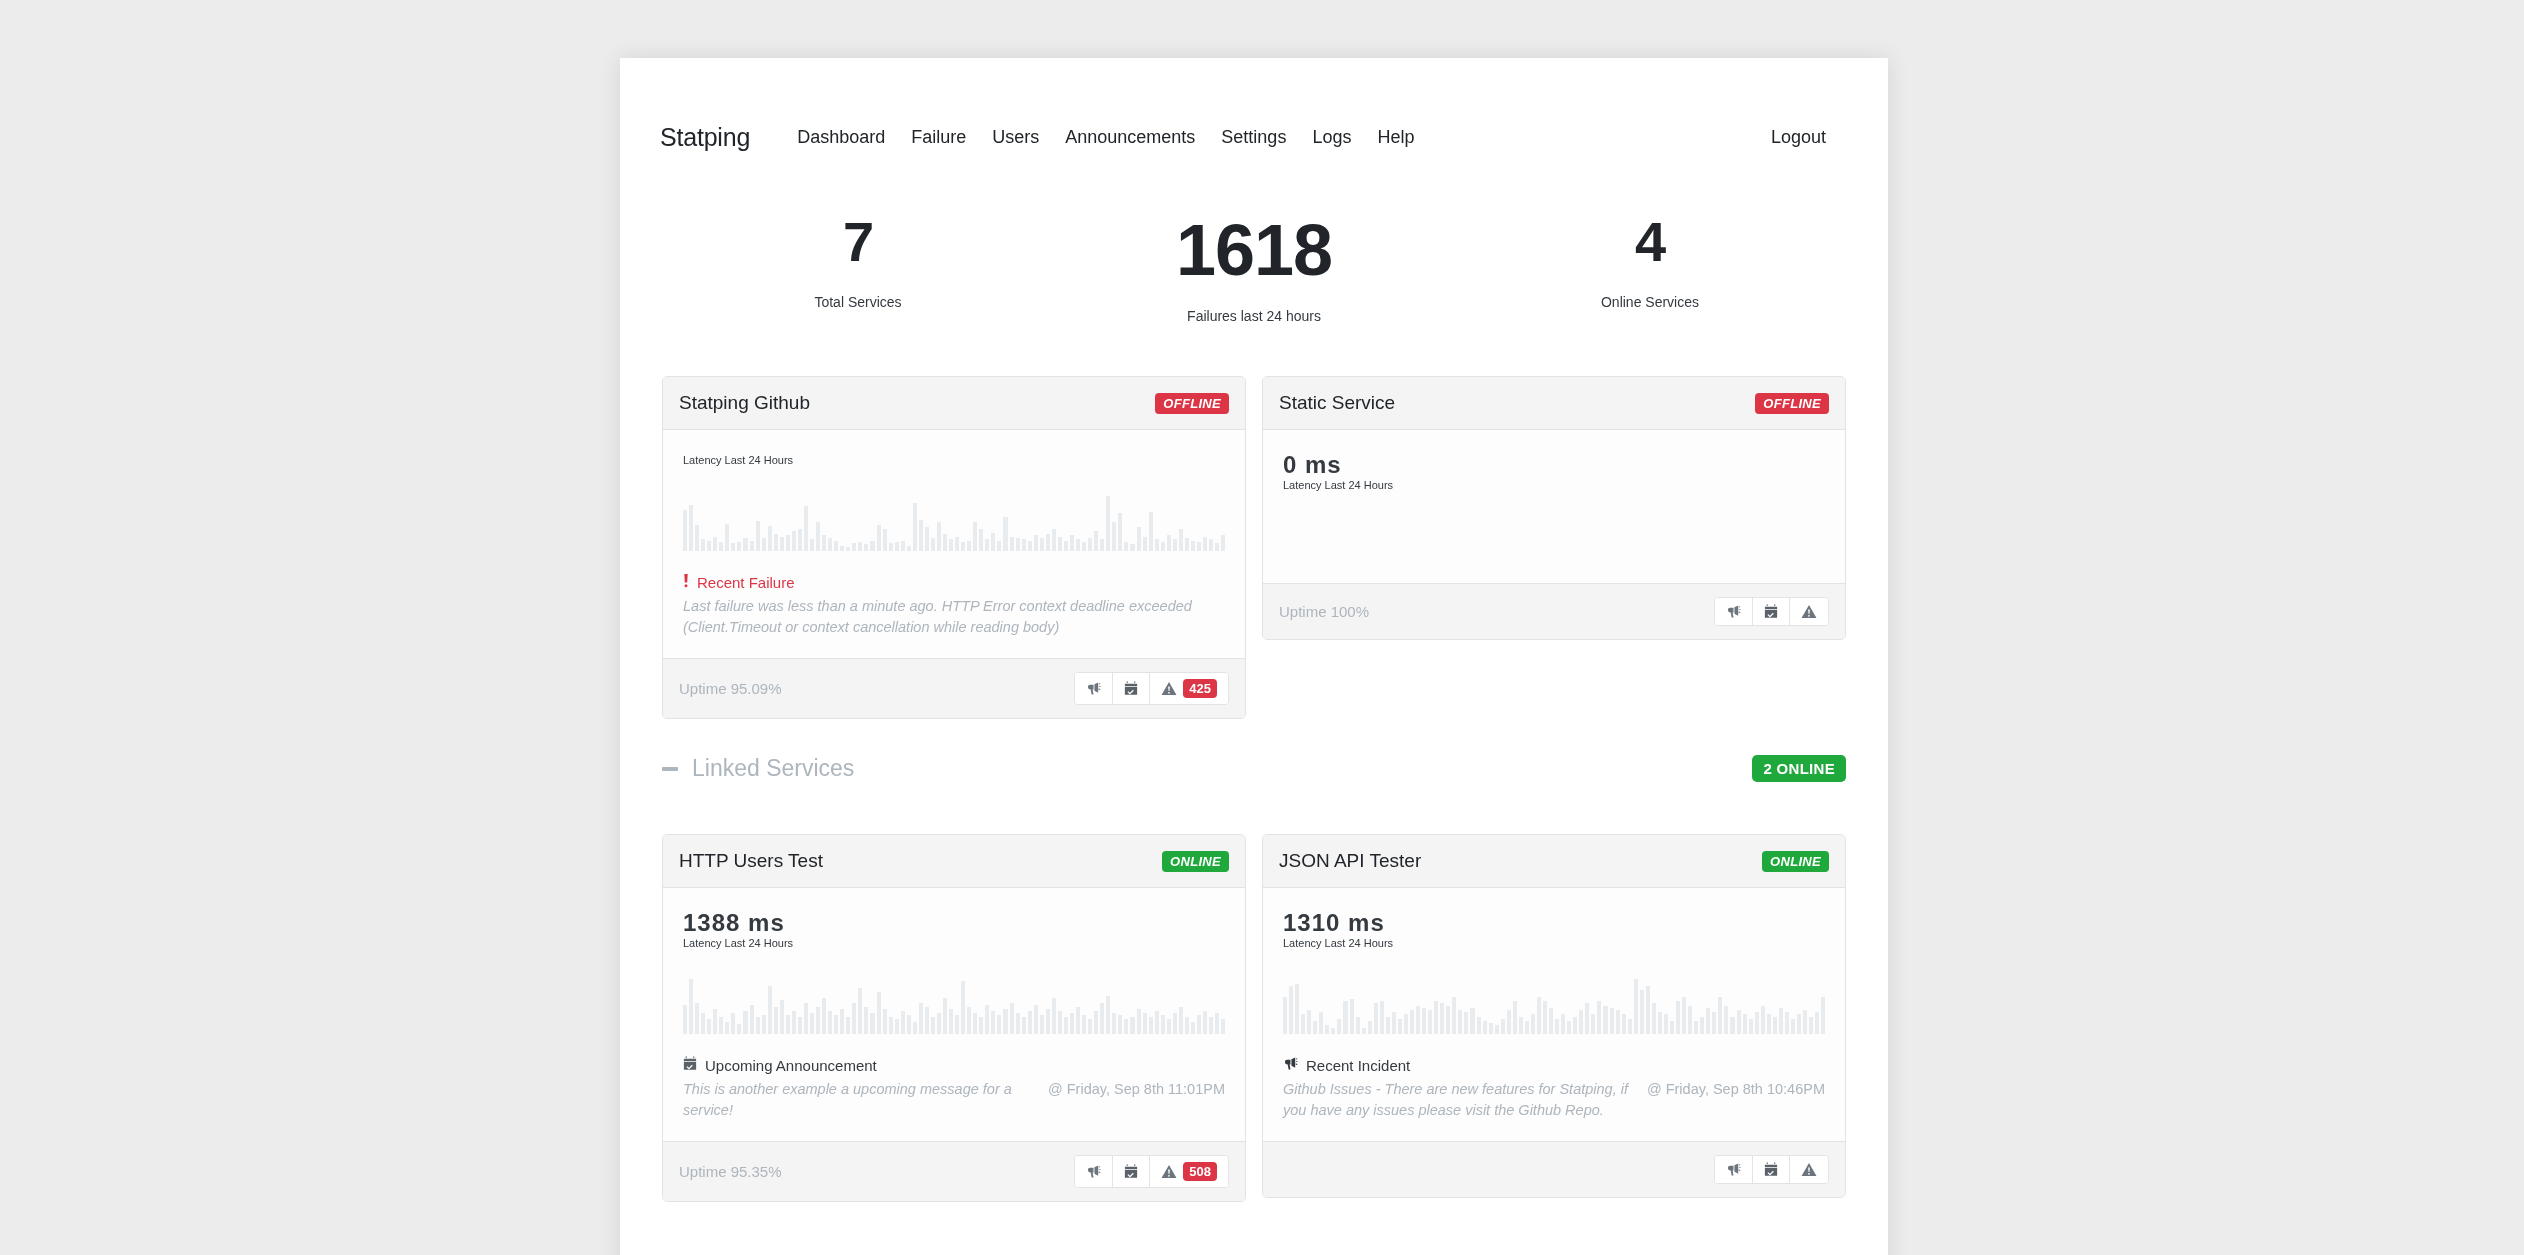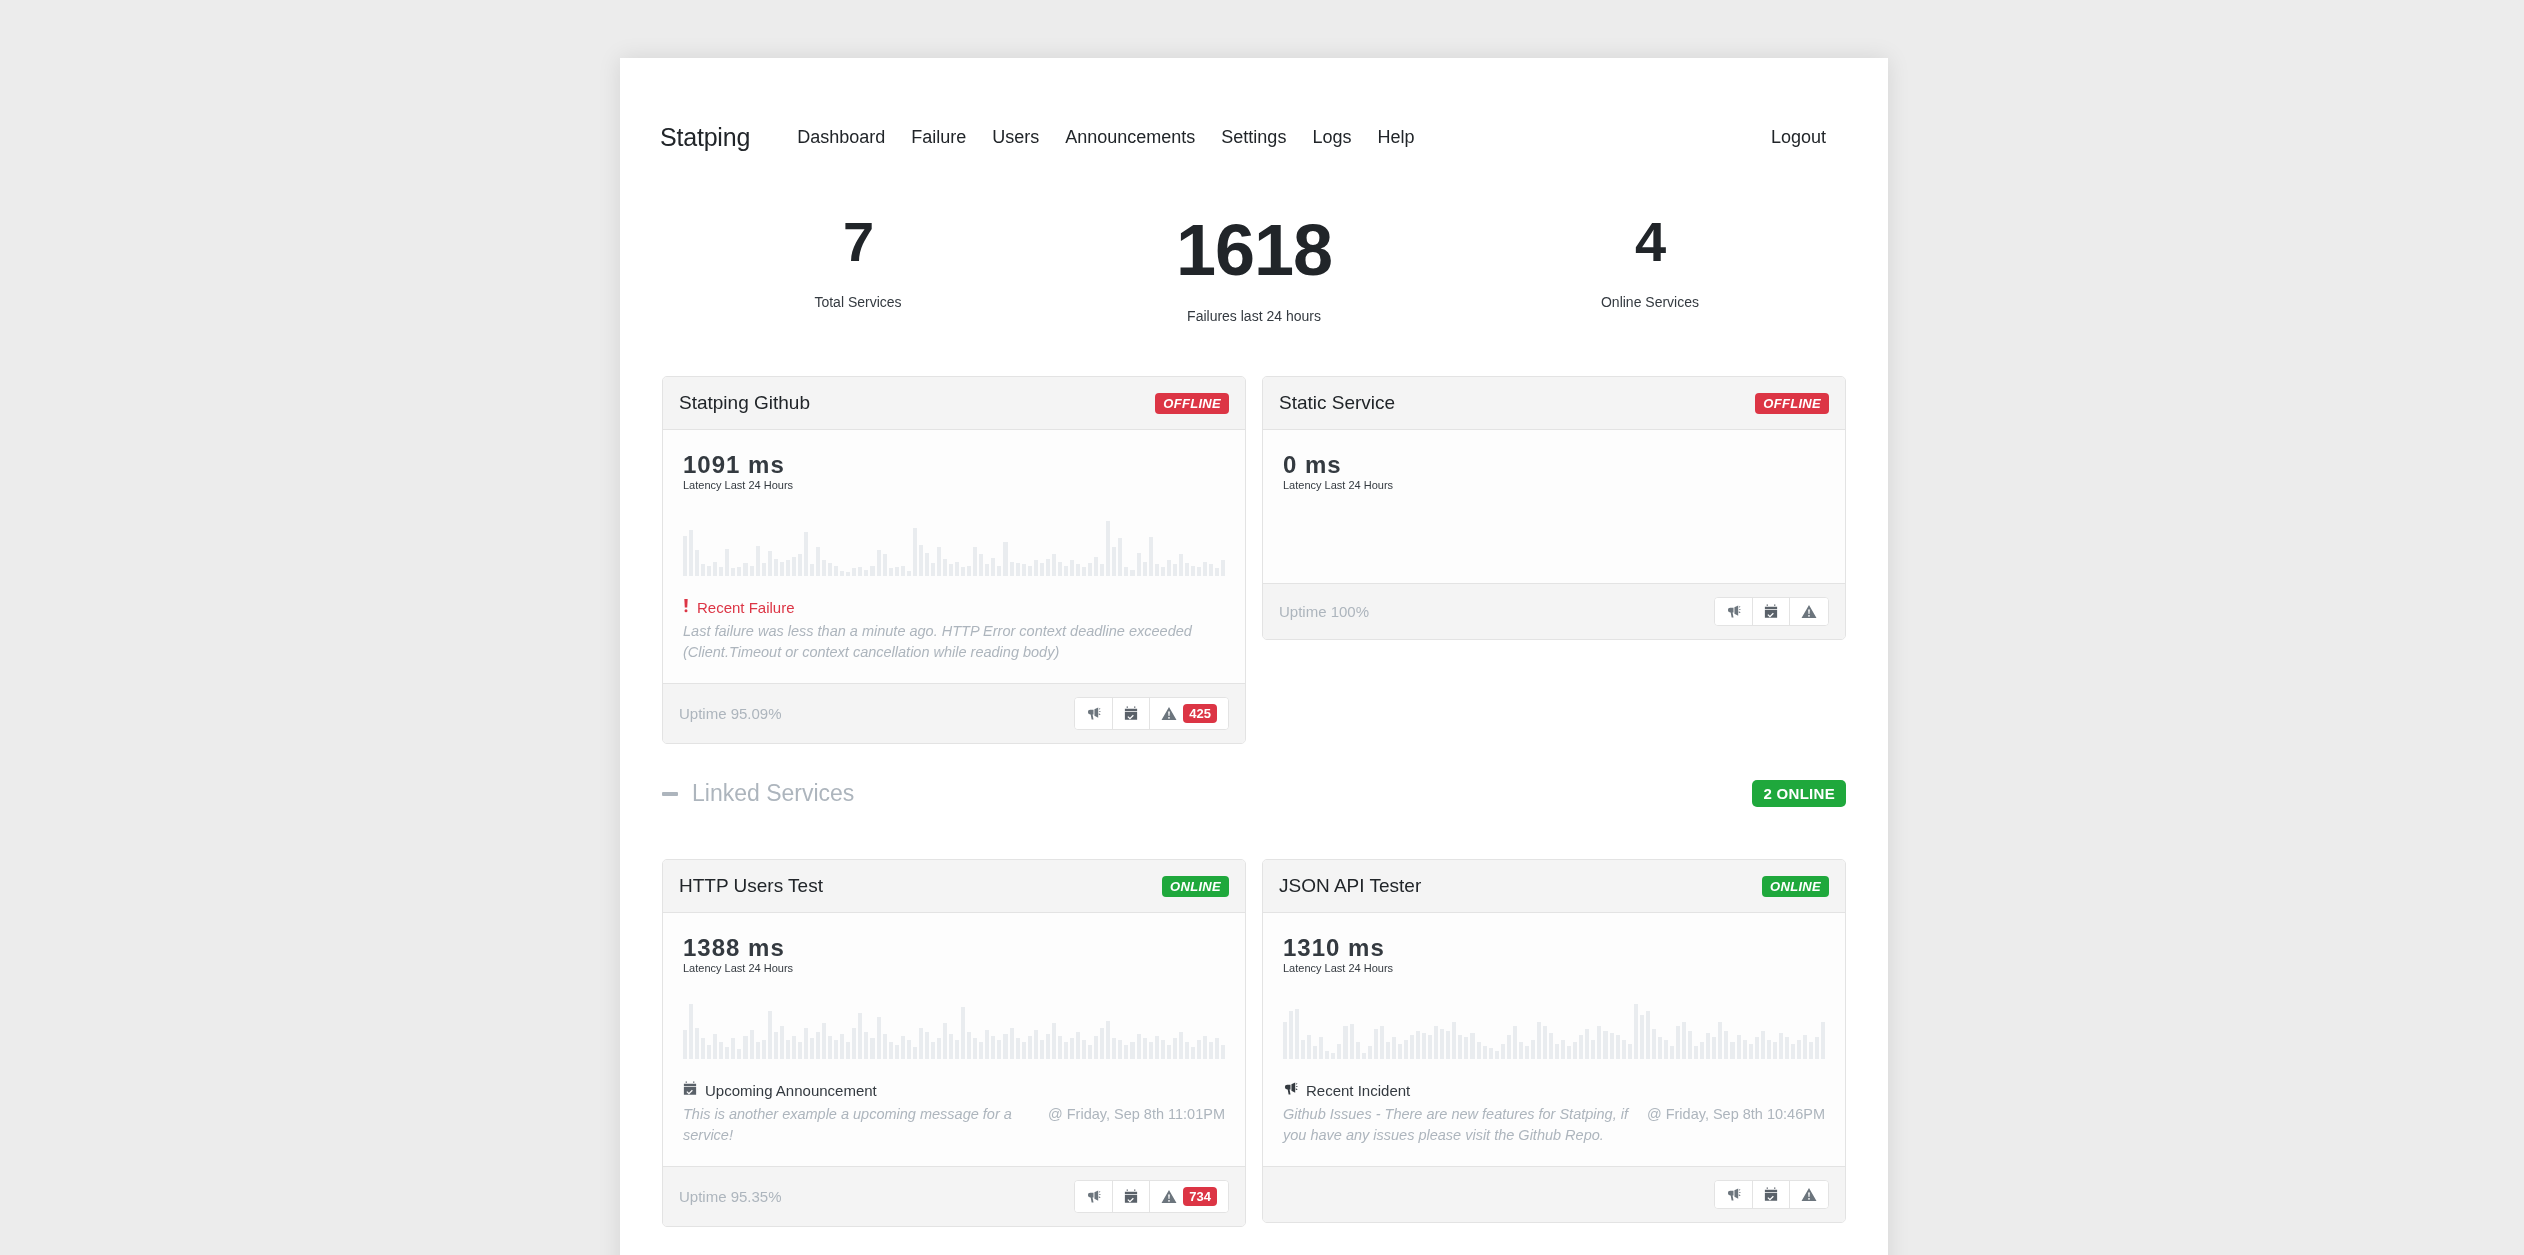--- a/index.html
+++ b/index.html
@@ -218,21 +218,20 @@
   </div>
 
   <div class="grid" id="top-grid">
       <div class="col">
         <div class="card">
           <div class="card-header">
             <div class="card-title">Statping Github</div>
             <div class="badge offline">OFFLINE</div>
           </div>
           <div class="card-body">
-            <div class="latency">1091 ms</div>
             <div class="latency-label">Latency Last 24 Hours</div>
             <div class="spark">
               <i style="height:73.80952380952381%"></i>
               <i style="height:83.33333333333334%"></i>
               <i style="height:47.61904761904761%"></i>
               <i style="height:21.428571428571427%"></i>
               <i style="height:19.047619047619047%"></i>
               <i style="height:26.190476190476193%"></i>
               <i style="height:16.666666666666664%"></i>
               <i style="height:50%"></i>
@@ -533,21 +532,21 @@
                     <path d="M3 0h1.5v1.5H3V0zm8.5 0H13v1.5h-1.5V0zM1 2.5h14V5H1V2.5zM1 6h14v9.2H1V6zm5.8 6.9l-1.9-1.9-1 1 2.9 2.9 4.4-4.4-1-1-3.4 3.4z" fill="#5a6169"></path>
                   </svg>
                 </span>
               </div>
               <div class="btn-ic">
                 <span>
                   <svg width="16" height="15" viewBox="0 0 16 16">
                     <path d="M8 1L0 15h16L8 1zm0 4.6c.5 0 .9.4.85.9l-.3 3.6a.55.55 0 01-1.1 0l-.3-3.6c-.05-.5.35-.9.85-.9zm0 6.1a.95.95 0 110 1.9.95.95 0 010-1.9z"></path>
                   </svg>
                 </span>
-                <span class="cnt">734</span>
+                <span class="cnt">508</span>
               </div>
             </div>
           </div>
         </div>
       </div>
       <div class="col">
         <div class="card">
           <div class="card-header">
             <div class="card-title">JSON API Tester</div>
             <div class="badge online">ONLINE</div>

